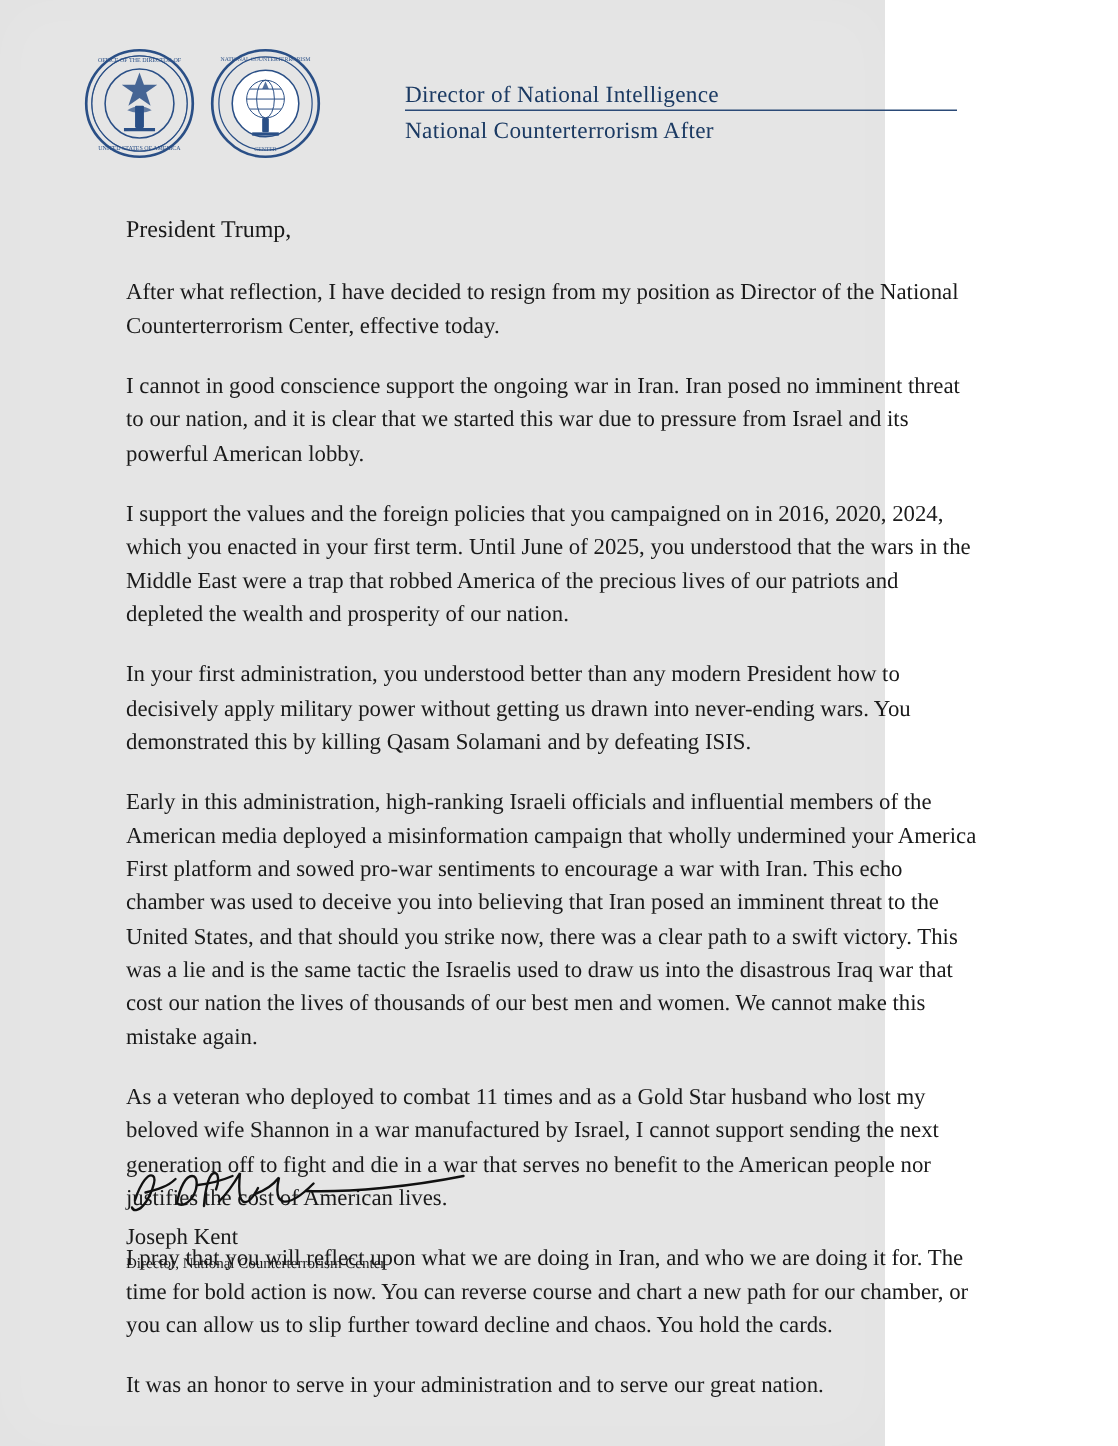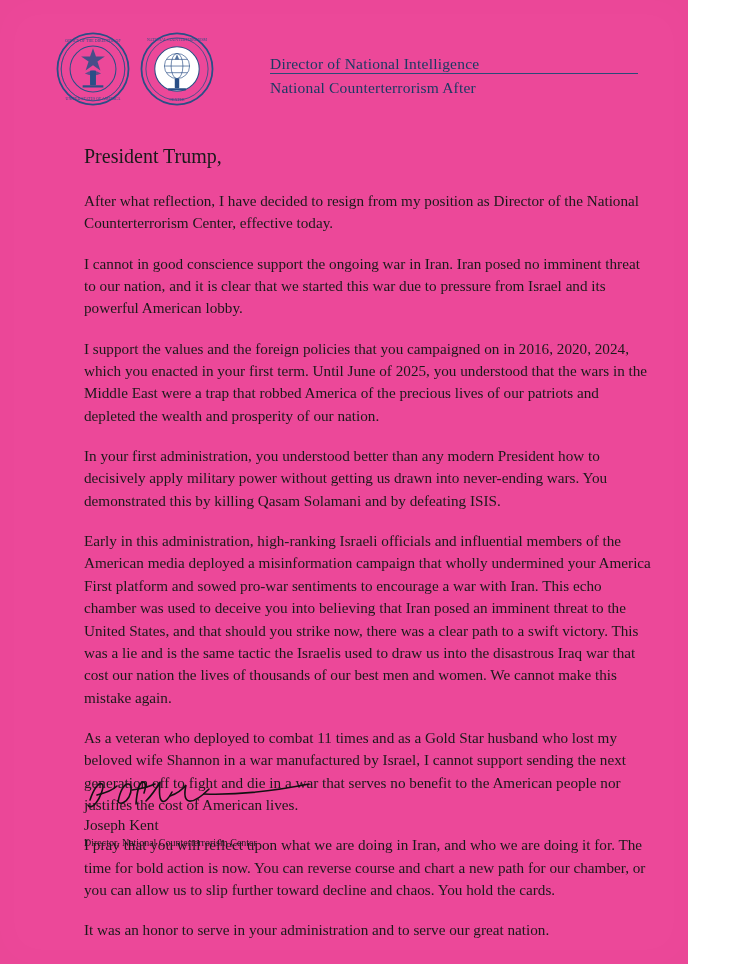--- a/index.html
+++ b/index.html
@@ -10,23 +10,23 @@
   body {
     width: 745px;
     height: 964px;
     font-family: "Liberation Serif", serif;
     color: #1a1a1a;
     position: relative;
     overflow: hidden;
   }
   .page {
     position: relative;
-    width: 688px;
+    width: 590px;
     height: 964px;
-    background: #ec4899;
+    background: #e5e5e5;
   }
 
   
   .letterhead {
     position: absolute;
     top: 28px;
     left: 48px;
     right: 48px;
     height: 88px;
   }
@@ -65,21 +65,21 @@
   }
 
   
   .letter-body {
     position: absolute;
     top: 142px;
     left: 84px;
     width: 570px;
   }
   .salutation {
-    font-size: 20px;
+    font-size: 16px;
     line-height: 1.45;
     margin: 0 0 19px 0;
   }
   .para {
     font-size: 15.2px;
     line-height: 1.47;
     margin: 0 0 18px 0;
     text-align: left;
   }
 

